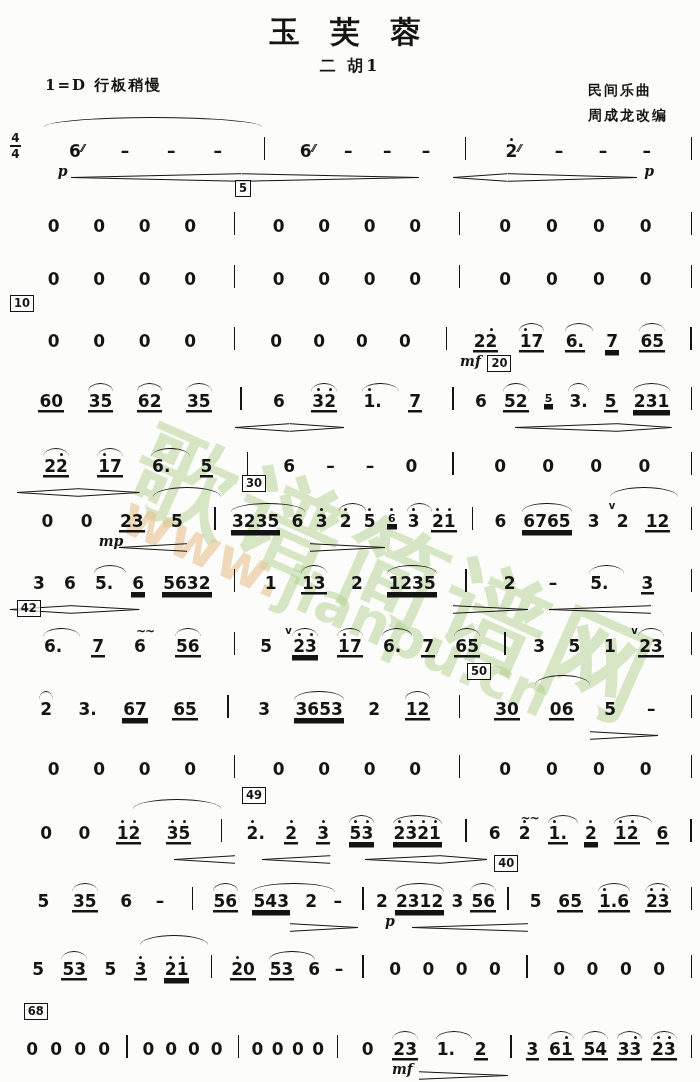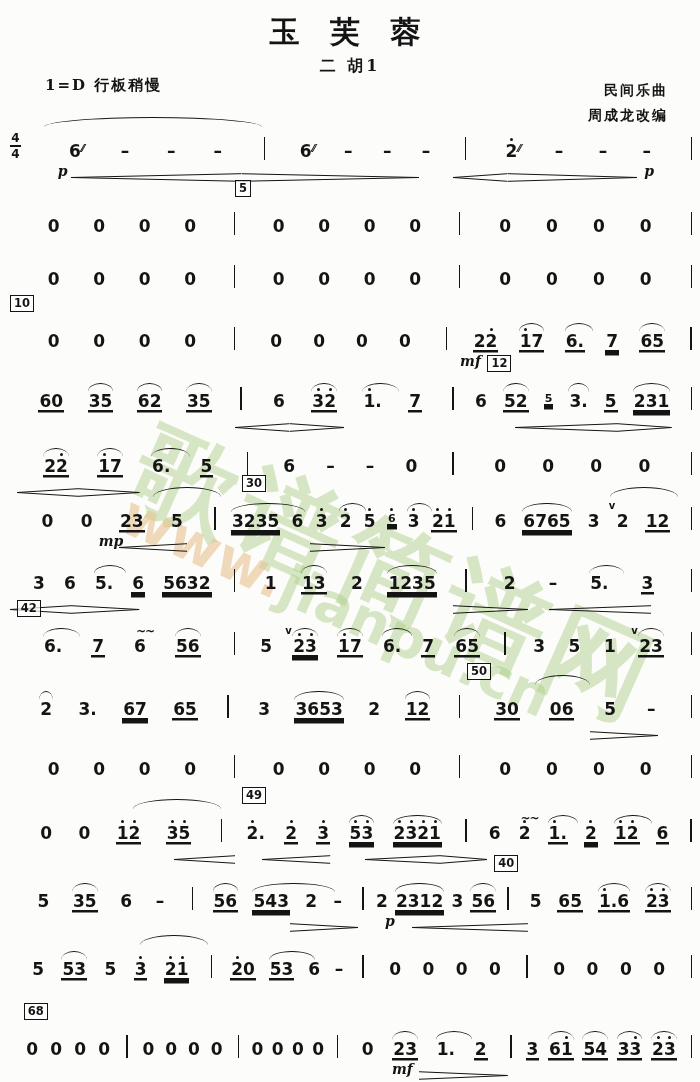--- a/index.html
+++ b/index.html
@@ -2,21 +2,21 @@
 <html><head>
 <meta charset="utf-8">
 <style>
   html,body{margin:0;padding:0;}
   body{width:700px;height:1082px;background:#fcfcfa;position:relative;overflow:hidden;
        font-family:"DejaVu Sans",sans-serif;color:#141414;}
   .abs{position:absolute;}
   .title{top:12px;left:0;right:0;text-align:center;font:700 30px "DejaVu Serif",serif;letter-spacing:10px;}
   .subtitle{top:56px;left:0;right:0;text-align:center;font:700 16px "DejaVu Serif",serif;letter-spacing:3px;}
   .keytempo{top:76px;left:45px;font:700 15px "DejaVu Serif",serif;letter-spacing:2px;}
-  .credits{top:78px;right:32px;text-align:right;font:700 14px "DejaVu Serif",serif;line-height:1.75;letter-spacing:2px;}
+  .credits{top:78px;right:32px;text-align:left;font:700 14px "DejaVu Serif",serif;line-height:1.75;letter-spacing:2px;}
   
   .wm-cjk{top:398px;left:168px;font-size:104px;font-weight:700;letter-spacing:8px;white-space:nowrap;
           transform:rotate(24deg);transform-origin:0 0;z-index:0;}
   .wm-url{top:482px;left:138px;font-size:56px;font-weight:700;white-space:nowrap;
           transform:rotate(24deg);transform-origin:0 0;z-index:0;font-family:"DejaVu Sans",sans-serif;}
   
   #score{position:absolute;inset:0;z-index:1;}
   .row{position:absolute;left:10px;right:8px;height:30px;display:flex;align-items:flex-end;}
   .measure{display:flex;justify-content:space-evenly;align-items:baseline;flex-basis:0;min-width:0;
            position:relative;padding:0 5px;}
@@ -351,21 +351,21 @@
           <span class="ch">5</span>
         </span>
         <span class="grp u2">
           <span class="ch">2</span>
           <span class="ch">3</span>
           <span class="ch">1</span>
           <span class="slur" style="width: 100%;"></span>
         </span>
       </div>
       <div class="bar"></div>
-      <span class="mark-box" style="left: 70%; position: absolute;">12</span>
+      <span class="mark-box" style="left: 70%; position: absolute;">20</span>
       <span class="mark-hp" style="width: 8%; left: 33%; position: absolute;"><svg viewBox="0 0 100 9" preserveAspectRatio="none" width="100%" height="9">
           <line x1="0" y1="4.5" x2="100" y2="0.7" stroke="#141414" stroke-width="1" vector-effect="non-scaling-stroke"></line>
           <line x1="0" y1="4.5" x2="100" y2="8.3" stroke="#141414" stroke-width="1" vector-effect="non-scaling-stroke"></line>
         </svg></span>
       <span class="mark-hp" style="width: 8%; left: 41%; position: absolute;"><svg viewBox="0 0 100 9" preserveAspectRatio="none" width="100%" height="9">
           <line x1="0" y1="0.7" x2="100" y2="4.5" stroke="#141414" stroke-width="1" vector-effect="non-scaling-stroke"></line>
           <line x1="0" y1="8.3" x2="100" y2="4.5" stroke="#141414" stroke-width="1" vector-effect="non-scaling-stroke"></line>
         </svg></span>
       <span class="mark-hp" style="width: 15%; left: 74%; position: absolute;"><svg viewBox="0 0 100 9" preserveAspectRatio="none" width="100%" height="9">
           <line x1="0" y1="4.5" x2="100" y2="0.7" stroke="#141414" stroke-width="1" vector-effect="non-scaling-stroke"></line>

